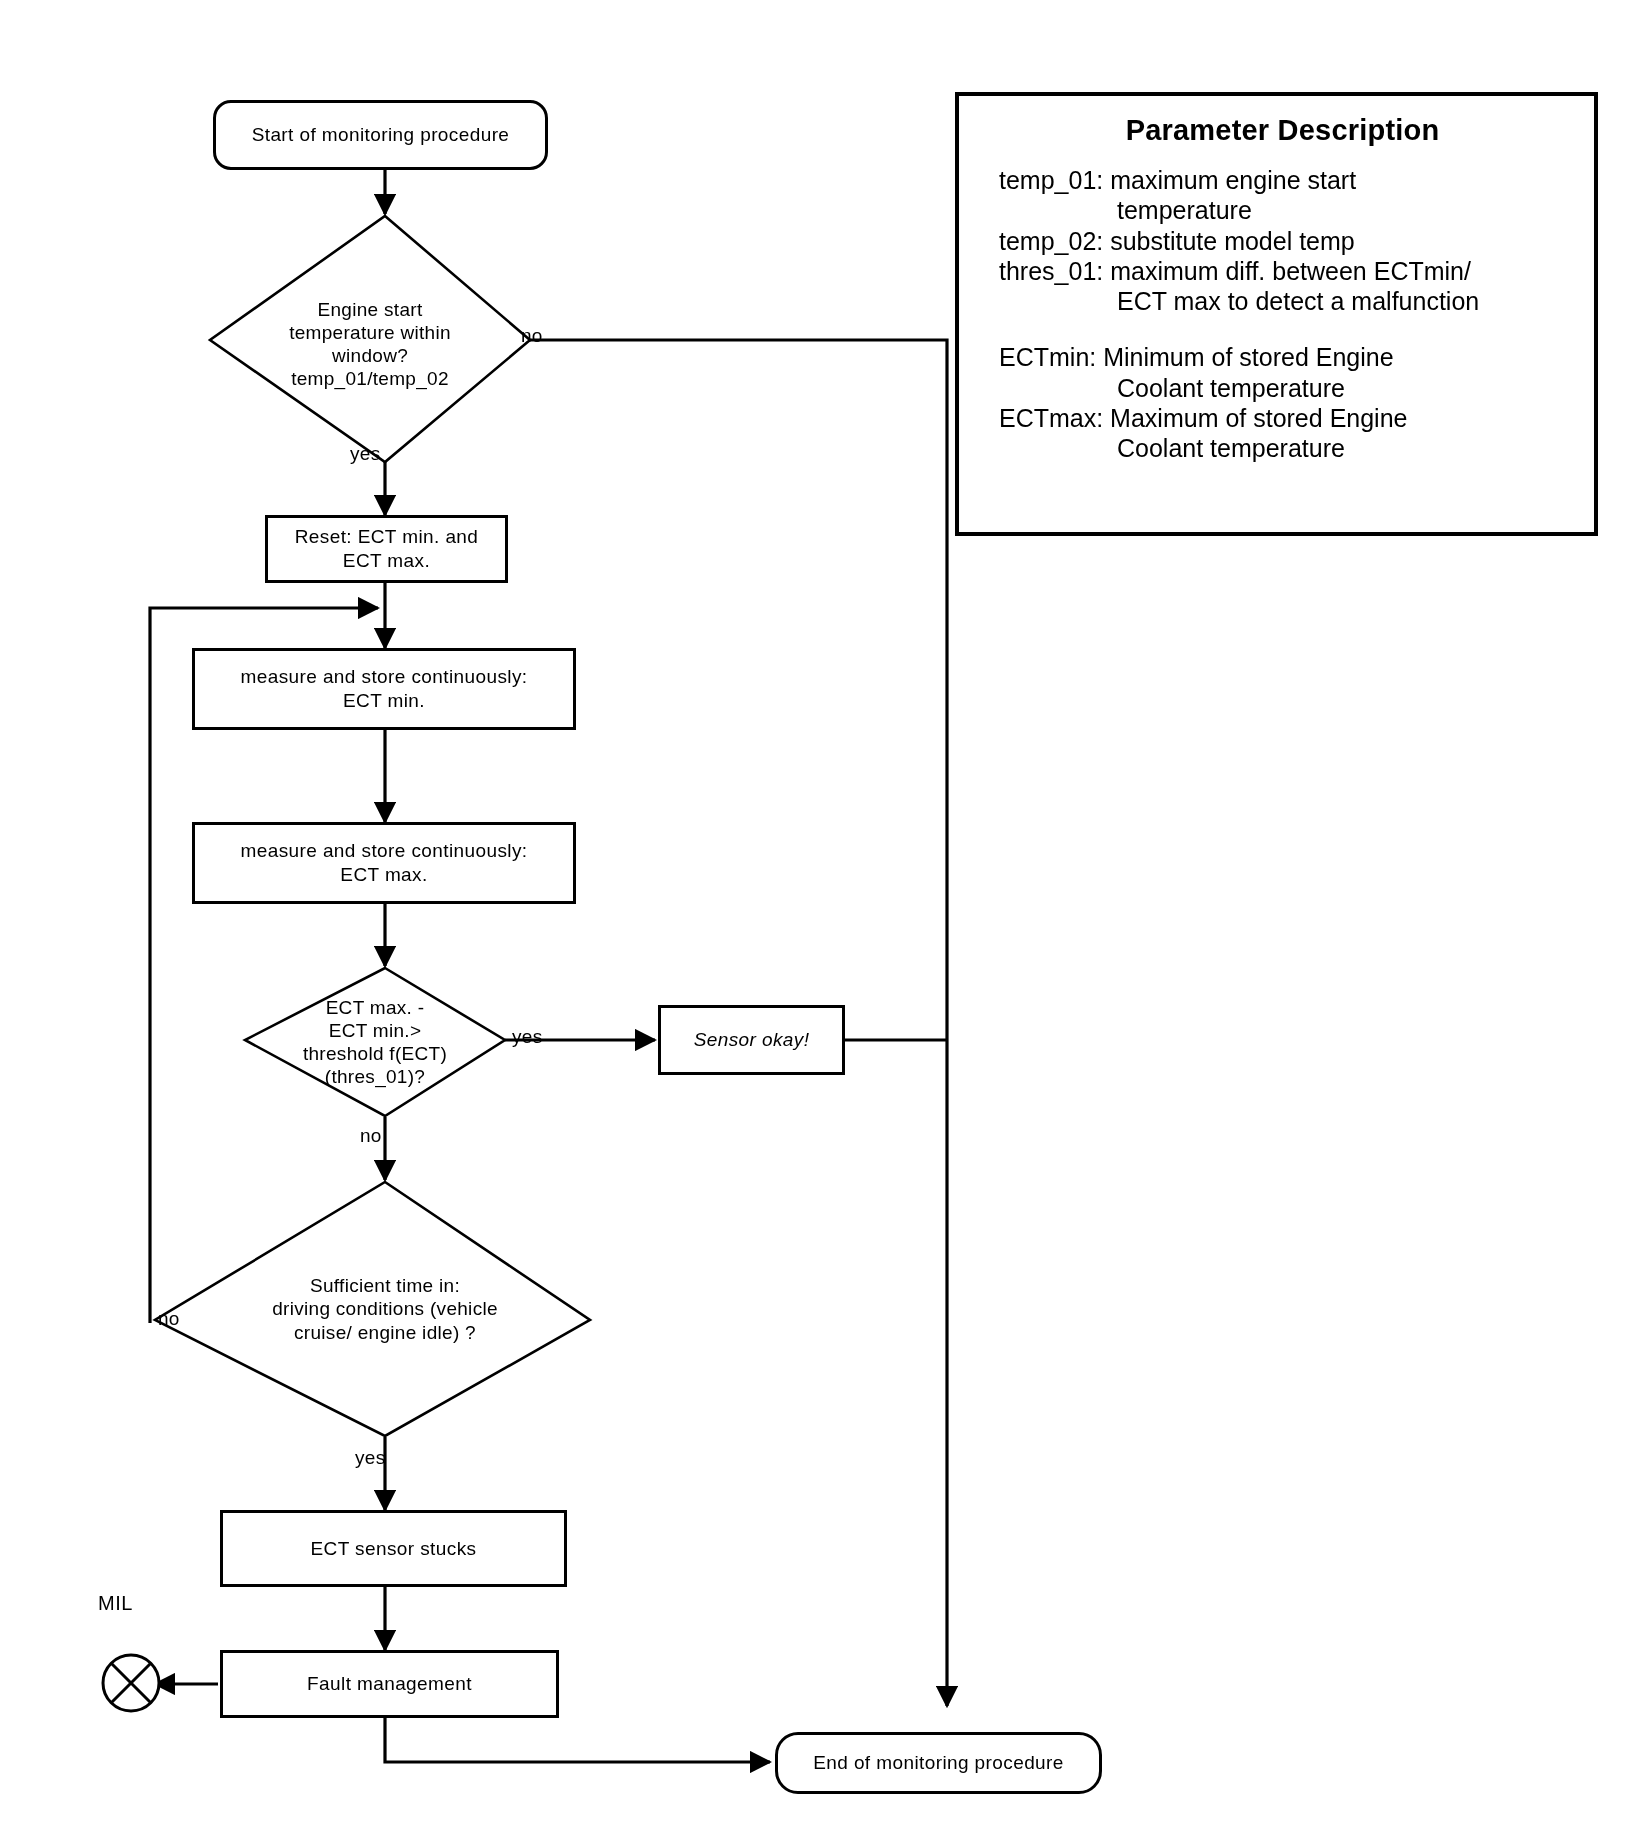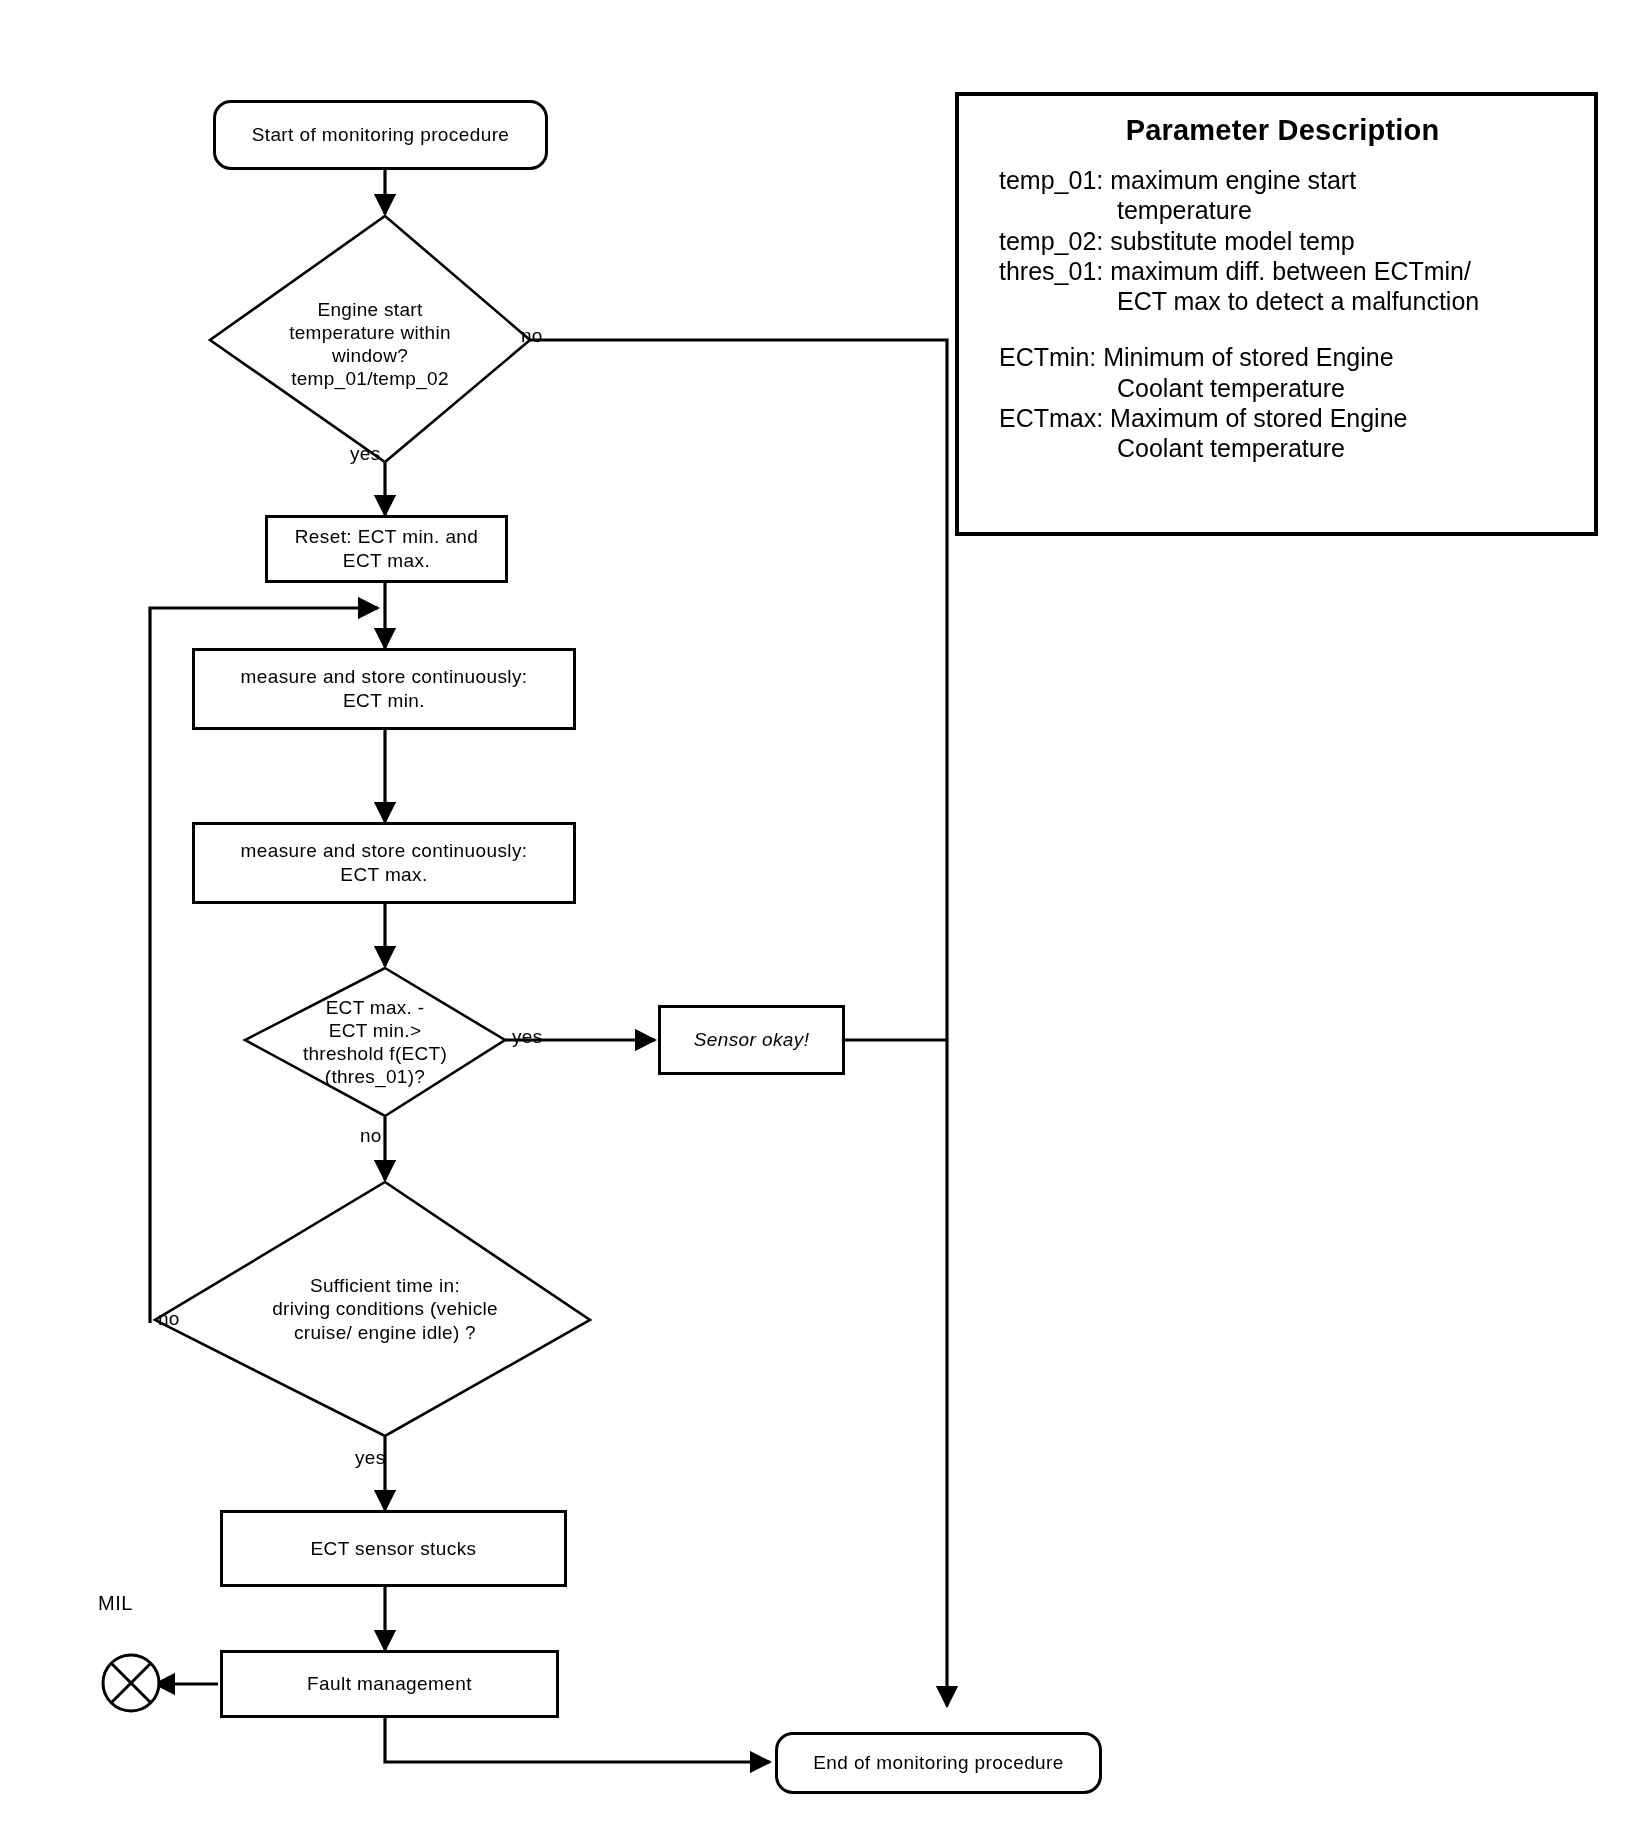--- a/index.html
+++ b/index.html
@@ -206,21 +206,21 @@
   </div>
 
   <div class="node process" style="left:212px; top:1510px; width:347px; height:77px;margin-left:8px;">
     <span>ECT sensor stucks</span>
   </div>
 
   <div class="node process" style="left:220px; top:1650px; width:339px; height:68px;">
     <span>Fault management</span>
   </div>
 
-  <div class="node terminator" style="left:775px; top:1732px; width:327px; height:62px;">
+  <div class="node terminator" style="left:775px; top:1732px; width:327px; height:62px;border-radius:23px;">
     <span>End of monitoring procedure</span>
   </div>
 
   <div id="mil-lamp" style="left:98px; top:1650px; width:66px; height:66px;">
     <svg width="66" height="66" viewBox="0 0 66 66" xmlns="http://www.w3.org/2000/svg">
       <circle cx="33" cy="33" r="28" fill="#fff" stroke="#000" stroke-width="3"></circle>
       <line x1="13" y1="13" x2="53" y2="53" stroke="#000" stroke-width="3"></line>
       <line x1="53" y1="13" x2="13" y2="53" stroke="#000" stroke-width="3"></line>
     </svg>
   </div>

